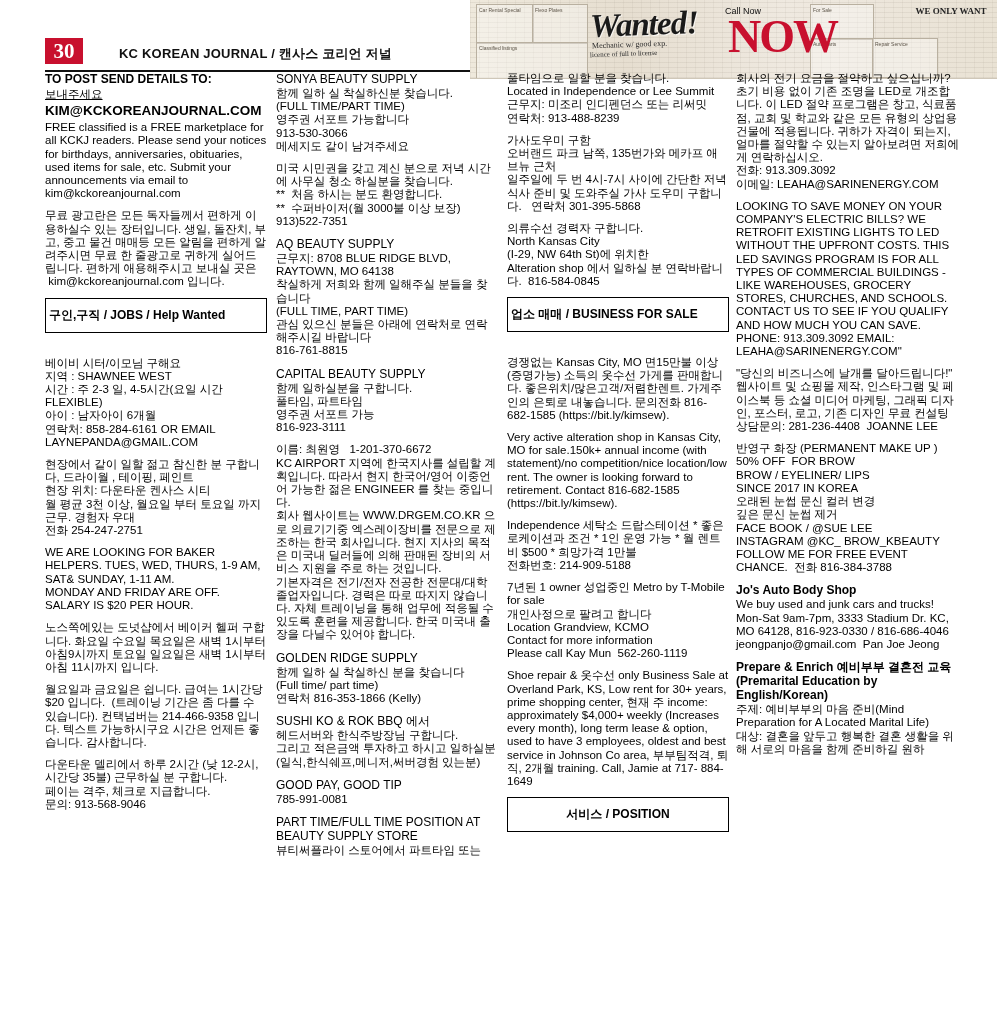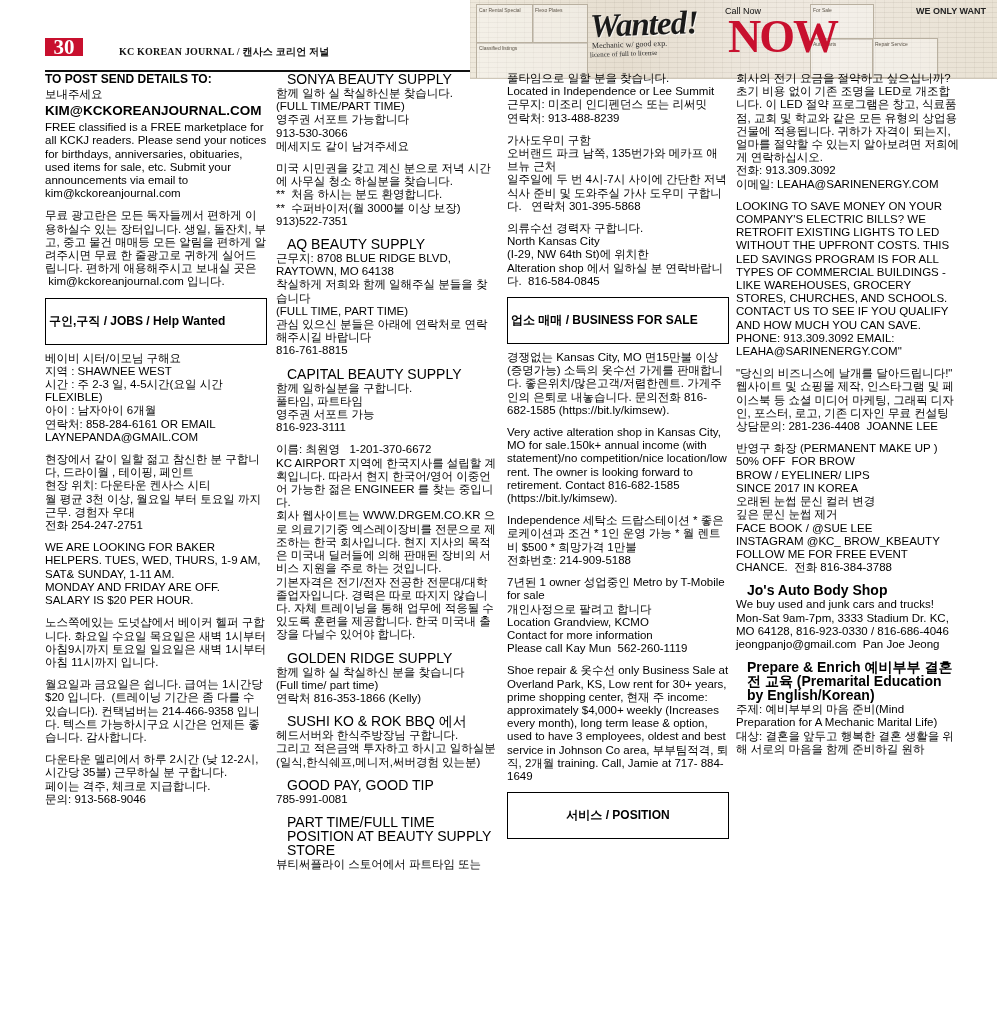--- a/index.html
+++ b/index.html
@@ -56,58 +56,58 @@
   }
   .big-red{
     position:absolute;left:258px;top:14px;
     font-family:"Liberation Serif", serif;
     font-size:46px;font-weight:bold;color:#c8102e;letter-spacing:-2px;
     line-height:46px;
   }
   .right-col-txt{
     position:absolute;right:6px;top:6px;width:80px;
     font-size:9px;line-height:11px;color:#222;text-align:center;
-    font-family:Liberation Sans, sans-serif;font-weight:bold;
+    font-family:Liberation Serif, serif;font-weight:bold;
   }
   .pagenum-box{
-    position:absolute;left:45px;top:38px;width:38px;height:18px;
+    position:absolute;left:45px;top:38px;width:38px;height:26px;
     background:#c8102e;color:#fff;
     font-family:"Liberation Serif", serif;font-weight:bold;font-size:21px;
     display:flex;align-items:center;justify-content:center;
   }
   .masthead{
     position:absolute;left:90px;top:45px;
-    font-family:Liberation Serif, serif;
-    font-size:10px;font-weight:bold;letter-spacing:.2px;color:#111;padding-left:29px;
+    font-family:Liberation Sans, sans-serif;
+    font-size:13px;font-weight:bold;letter-spacing:.2px;color:#111;padding-left:29px;
   }
   .header-rule{
     position:absolute;left:45px;top:70px;width:425px;height:2px;background:#111;
   }
   
   .col{
     position:absolute;top:72px;width:222px;
     font-size:11.5px;line-height:13.2px;
     font-family:"Liberation Sans", sans-serif;
   }
   #col1{left:45px;}
   #col2{left:276px;}
   #col3{left:507px;}
   #col4{left:736px;width:225px;}
 
   .blk{margin:0 0 9px 0;white-space:pre-wrap;}
   .hdr-bold{
     font-weight:bold;font-size:12px;line-height:14px;margin:0 0 2px 0;
   }
   .biz-title{
-    font-size:14px;line-height:14px;margin:0 0 1px 11px;
+    font-size:12px;line-height:14px;margin:0 0 1px 0;
   }
   .section-bar{
     border:1.5px solid #000;
     font-weight:bold;font-size:12px;line-height:15px;
-    padding:15px 3px;margin:6px 0 7px 0;
+    padding:9px 3px;margin:6px 0 24px 0;
     text-align:left;
   }
   .section-bar.center{text-align:center;}
   .email-big{
     font-weight:bold;font-size:13.5px;line-height:15px;margin-bottom:3px;
   }
 </style>
 </head>
 <body>
 
@@ -133,21 +133,21 @@
     <div class="right-col-txt">WE ONLY WANT</div>
   </div>
 
   <div class="pagenum-box">30</div>
   <div class="masthead">KC KOREAN JOURNAL / 캔사스 코리언 저널</div>
   <div class="header-rule"></div>
 </div>
 
 <div class="col" id="col1">
   <div class="hdr-bold">TO POST SEND DETAILS TO:</div>
-  <div class="blk" style="margin-bottom:2px;">보내주세요</div>
+  <div class="blk" style="margin-bottom:2px;text-decoration:underline;">보내주세요</div>
   <div class="email-big">KIM@KCKOREANJOURNAL.COM</div>
   <div class="blk">FREE classified is a FREE marketplace for all KCKJ readers. Please send your notices for birthdays, anniversaries, obituaries, used items for sale, etc. Submit your announcements via email to
 kim@kckoreanjournal.com</div>
   <div class="blk">무료 광고란은 모든 독자들께서 편하게 이용하실수 있는 장터입니다. 생일, 돌잔치, 부고, 중고 물건 매매등 모든 알림을 편하게 알려주시면 무료 한 줄광고로 귀하게 실어드립니다. 편하게 애용해주시고 보내실 곳은
  kim@kckoreanjournal.com 입니다.</div>
 
   <div class="section-bar">구인,구직 / JOBS / Help Wanted</div>
 
   <div class="blk">베이비 시터/이모님 구해요
 지역 : SHAWNEE WEST
@@ -260,15 +260,15 @@
 깊은 문신 눈썹 제거
 FACE BOOK / @SUE LEE
 INSTAGRAM @KC_ BROW_KBEAUTY
 FOLLOW ME FOR FREE EVENT CHANCE.  전화 816-384-3788</div>
 
   <div class="biz-title" style="font-weight:bold;">Jo's Auto Body Shop</div>
   <div class="blk">We buy used and junk cars and trucks! Mon-Sat 9am-7pm, 3333 Stadium Dr. KC, MO 64128, 816-923-0330 / 816-686-4046
 jeongpanjo@gmail.com  Pan Joe Jeong</div>
 
   <div class="biz-title" style="font-weight:bold;">Prepare &amp; Enrich 예비부부 결혼전 교육 (Premarital Education by English/Korean)</div>
-  <div class="blk">주제: 예비부부의 마음 준비(Mind Preparation for A Mechanic Marital Life)
+  <div class="blk">주제: 예비부부의 마음 준비(Mind Preparation for A Located Marital Life)
 대상: 결혼을 앞두고 행복한 결혼 생활을 위해 서로의 마음을 함께 준비하길 원하</div>
 </div>
 
 </body></html>

